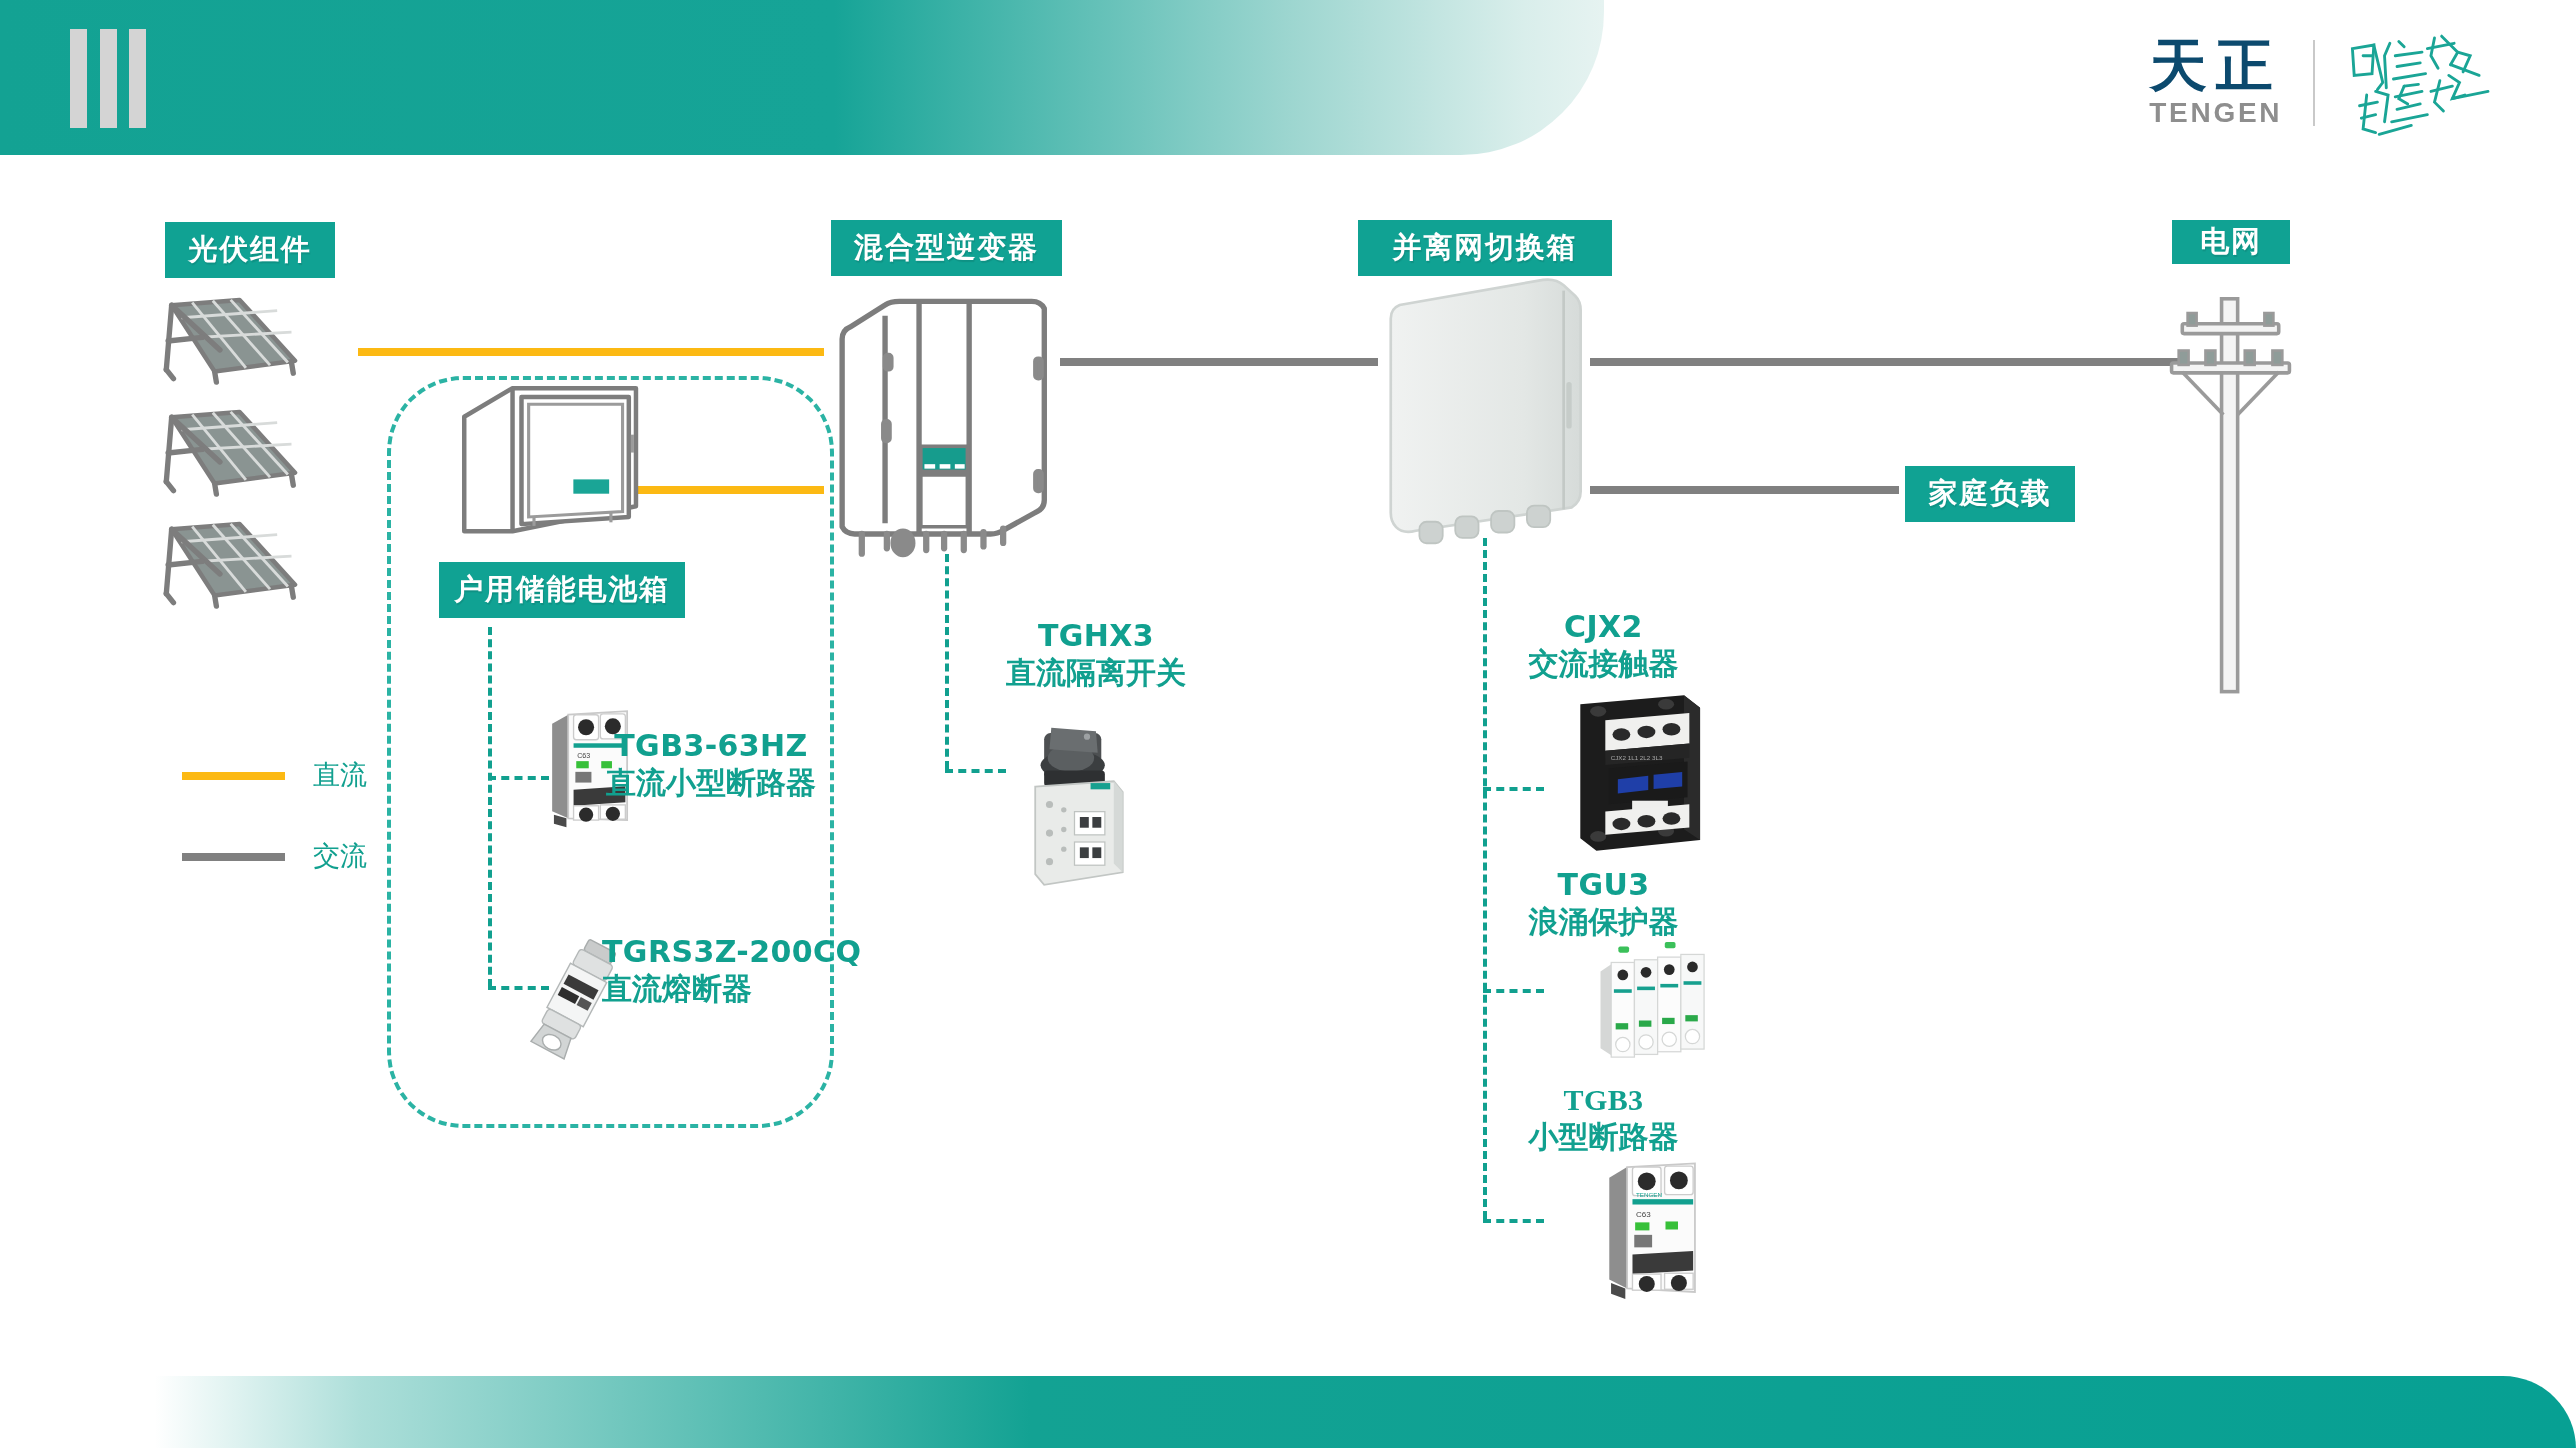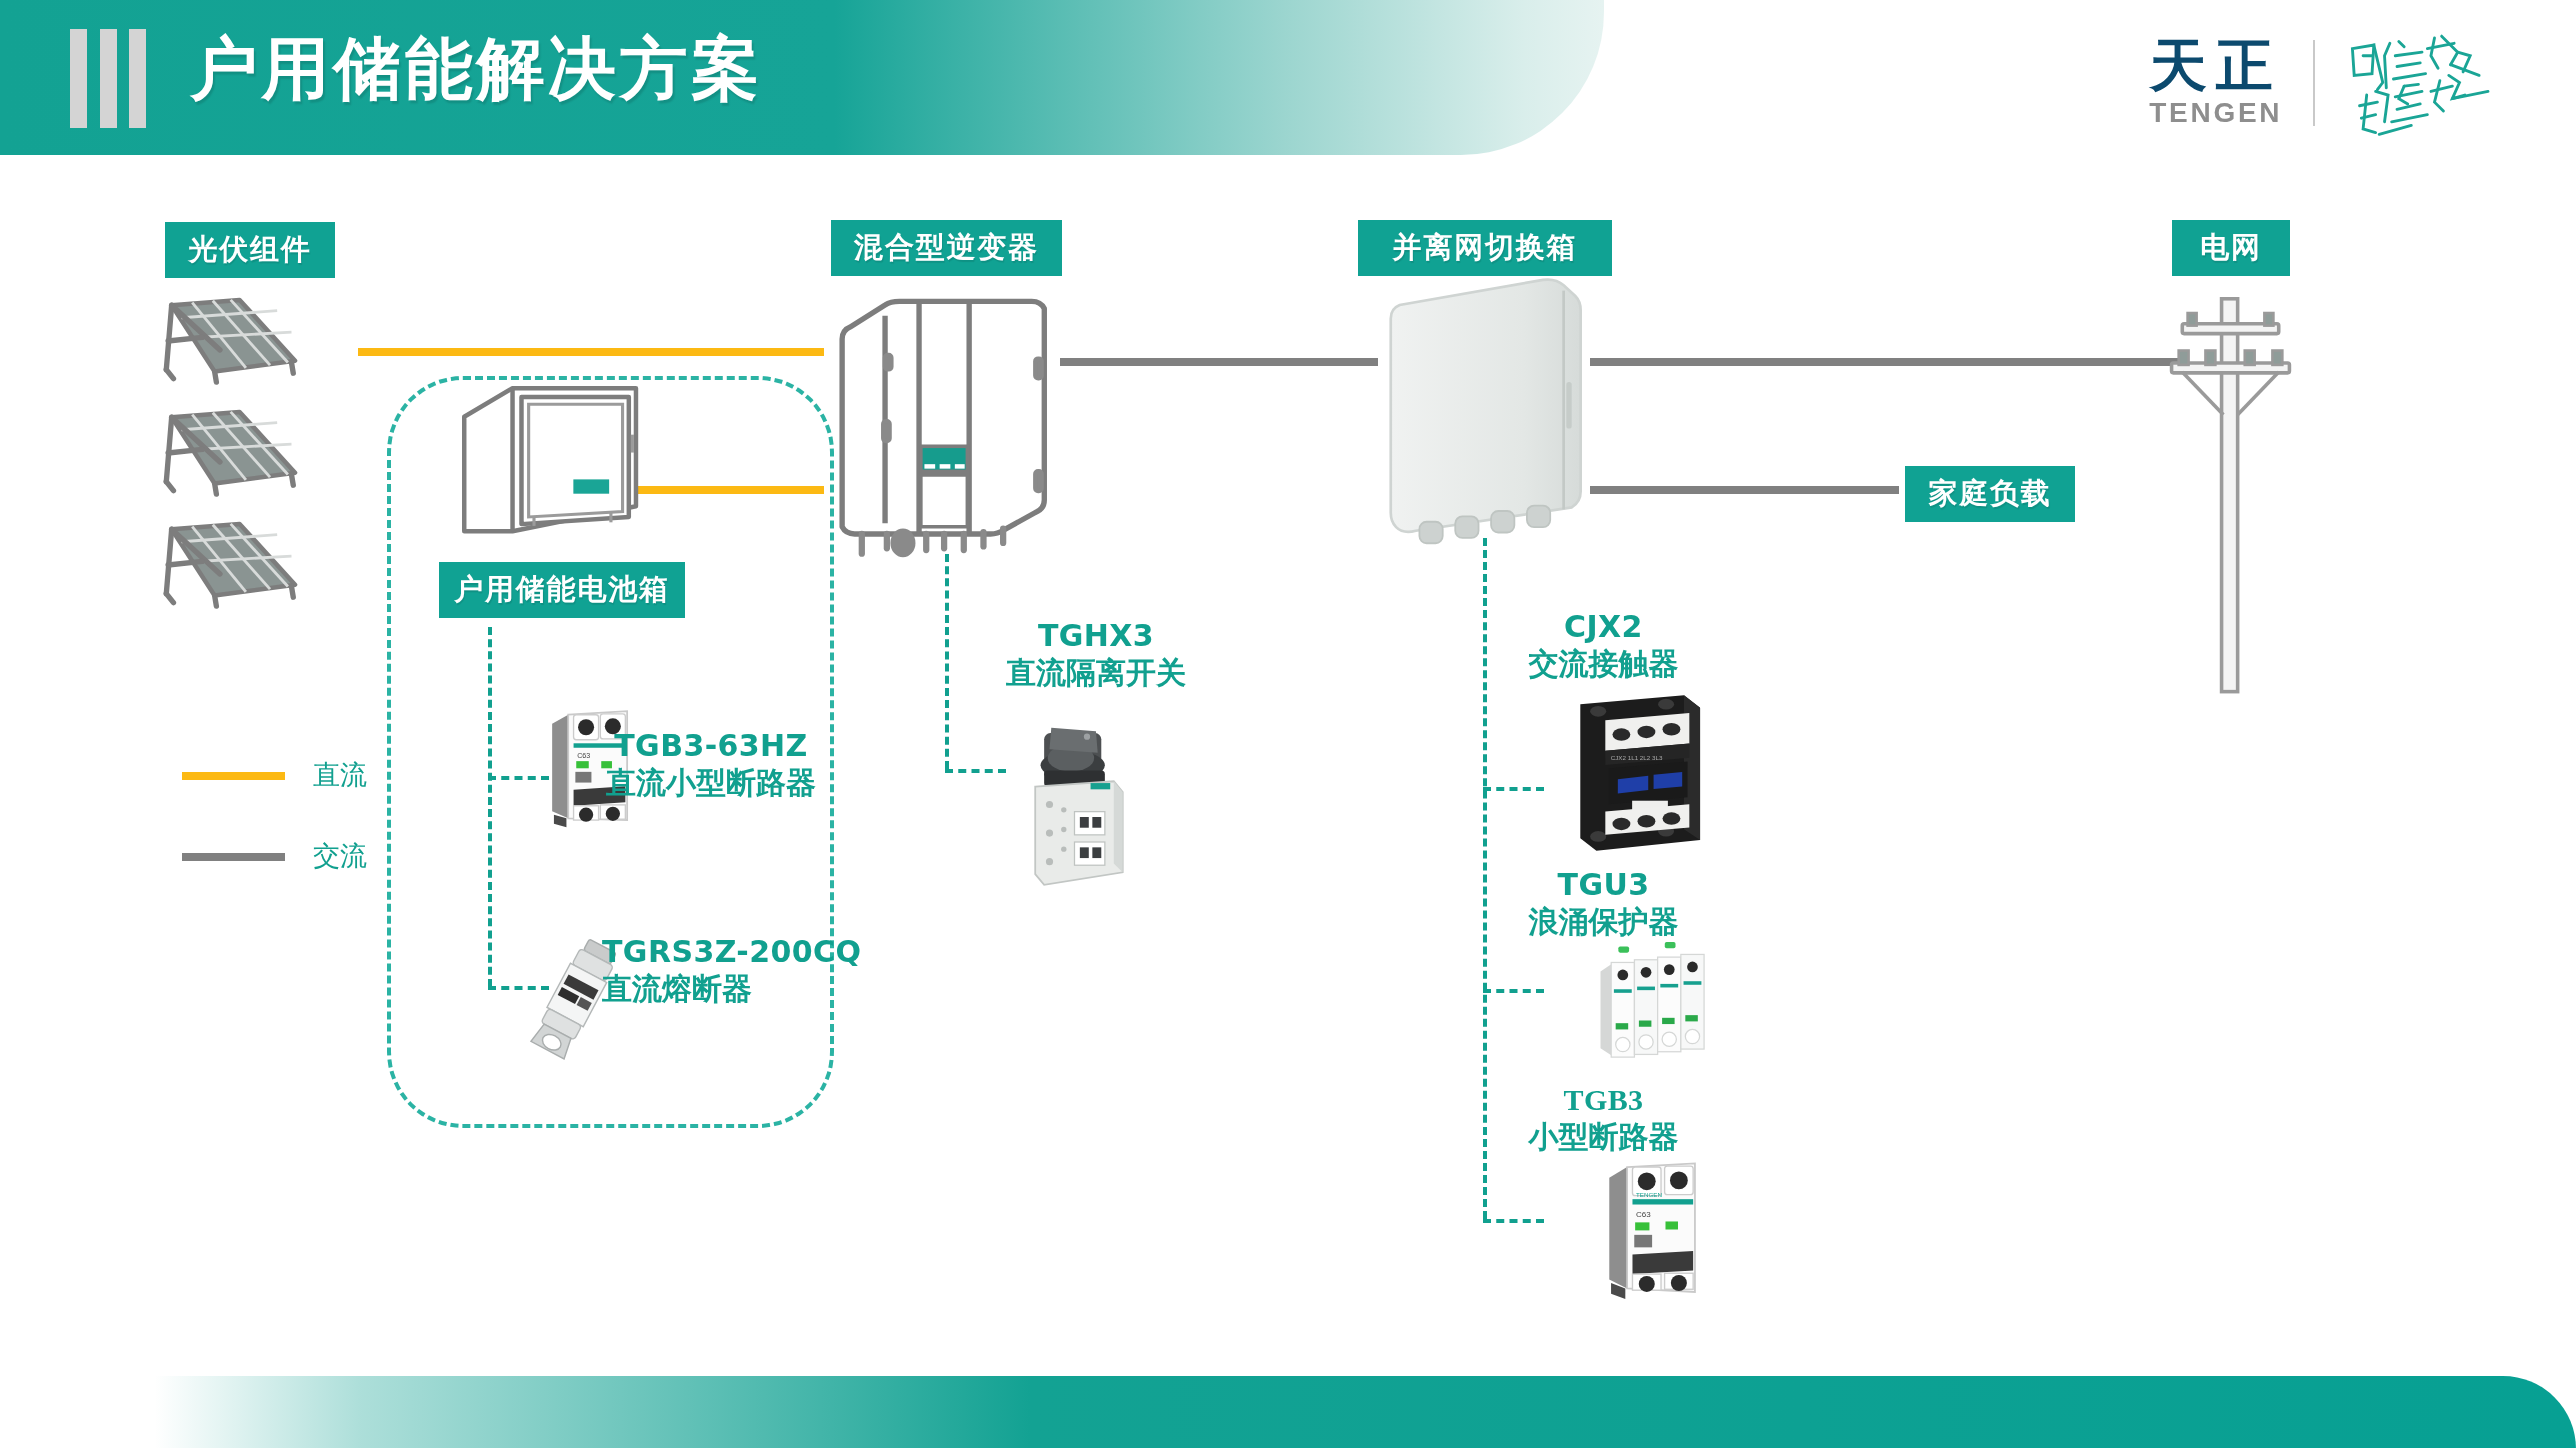--- a/index.html
+++ b/index.html
@@ -64,21 +64,20 @@
 </style>
 </head>
 <body>
 
 <div class="header">
   <div class="hdr-bars">
     <span></span>
       <span></span>
       <span></span>
   </div>
-  <div class="hdr-title">户用储能解决方案</div>
 </div>
 
 <div class="brand">
   <div class="brand-logo">
     <div class="brand-cn">天正</div>
     <div class="brand-en">TENGEN</div>
   </div>
   <div class="brand-div"></div>
   <div class="brand-slogan" title="可信赖 更美好">
     <svg width="179" height="116" viewBox="0 0 200 130">
@@ -124,21 +123,21 @@
 </div>
 
 <div class="badge" style="left:831px;top:220px;width:231px;height:56px;font-size:29px;">
   <span>混合型逆变器</span>
 </div>
 
 <div class="badge" style="left:1358px;top:220px;width:254px;height:56px;font-size:29px;">
   <span>并离网切换箱</span>
 </div>
 
-<div class="badge" style="left:2172px;top:220px;width:118px;height:56px;font-size:29px;align-items:center;">
+<div class="badge" style="left:2172px;top:220px;width:118px;height:44px;font-size:29px;align-items:center;">
   <span>电网</span>
 </div>
 
 <div class="badge" style="left:1905px;top:466px;width:170px;height:56px;font-size:29px;">
   <span>家庭负载</span>
 </div>
 
 <div style="position:absolute;left:152px;top:296px;">
   <svg width="152" height="99" viewBox="0 0 170 110">
     <g stroke="#7d7d7d" stroke-width="5" fill="#5d6b68" fill-opacity=".72" stroke-linejoin="round">

